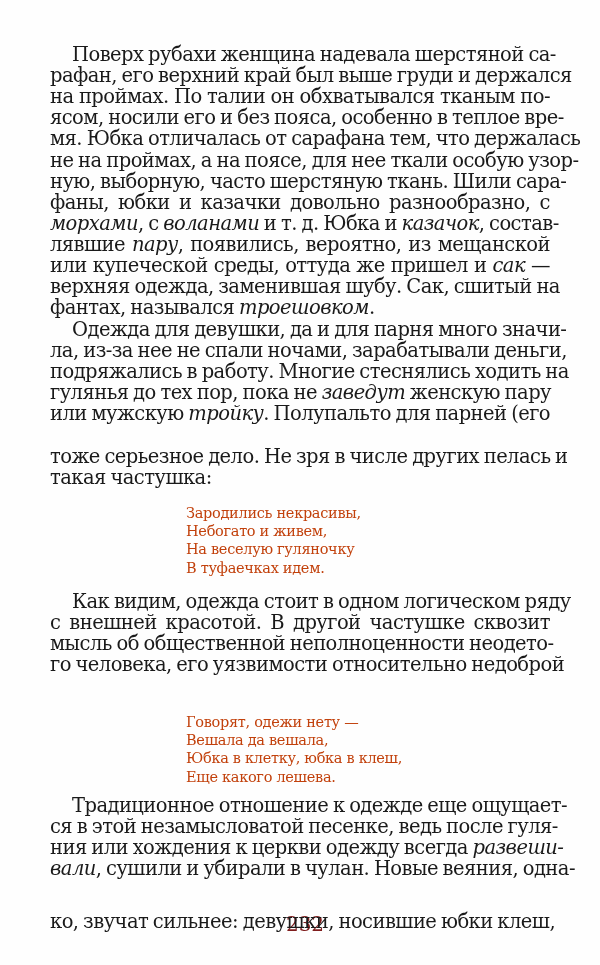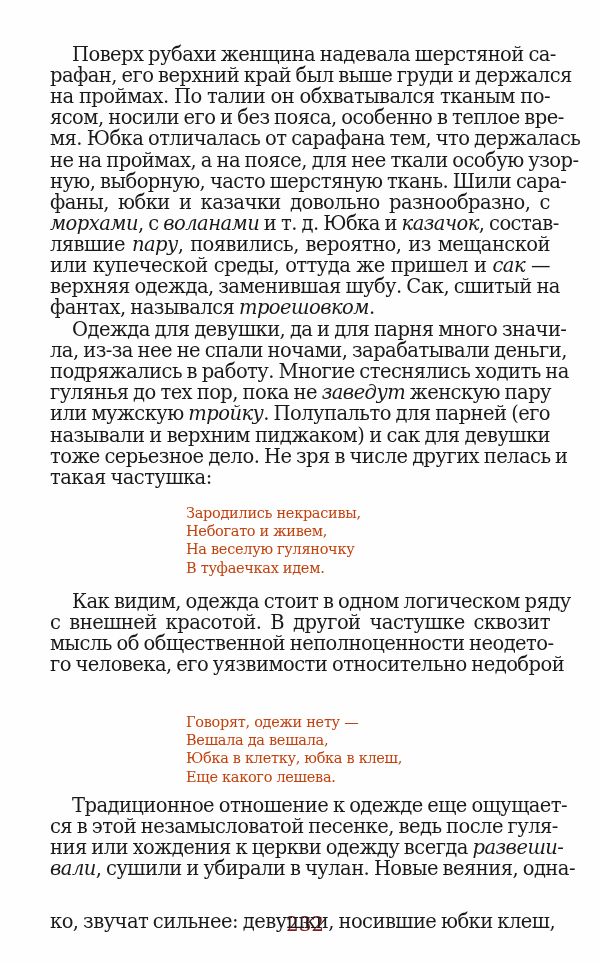--- a/index.html
+++ b/index.html
@@ -44,21 +44,20 @@
     <div class="line" style="top: 213.8px;"><i>морхами</i><span>, с </span><i>воланами</i><span> и т. д. Юбка и </span><i>казачок</i><span>, состав-</span></div>
     <div class="line" style="top: 234.9px;"><span>лявшие </span><i>пару</i><span>, появились, вероятно, из мещанской</span></div>
     <div class="line" style="top: 256px;"><span>или купеческой среды, оттуда же пришел и </span><i>сак</i><span> —</span></div>
     <div class="line" style="top: 277.1px;"><span>верхняя одежда, заменившая шубу. Сак, сшитый на</span></div>
     <div class="line last" style="top: 298.2px;"><span>фантах, назывался </span><i>троешовком</i><span>.</span></div>
     <div class="line indent" style="top: 320px;"><span>Одежда для девушки, да и для парня много значи-</span></div>
     <div class="line" style="top: 341.1px;"><span>ла, из-за нее не спали ночами, зарабатывали деньги,</span></div>
     <div class="line" style="top: 362.2px;"><span>подряжались в работу. Многие стеснялись ходить на</span></div>
     <div class="line" style="top: 383.3px;"><span>гулянья до тех пор, пока не </span><i>заведут</i><span> женскую пару</span></div>
     <div class="line" style="top: 404.4px;"><span>или мужскую </span><i>тройку</i><span>. Полупальто для парней (его</span></div>
-    <div class="line" style="top: 425.5px;"><span>называли и верхним пиджаком) и сак для девушки</span></div>
     <div class="line" style="top: 446.6px;"><span>тоже серьезное дело. Не зря в числе других пелась и</span></div>
     <div class="line last" style="top: 467.7px;"><span>такая частушка:</span></div>
     <div class="verse" style="top: 506px;">Зародились некрасивы,</div>
     <div class="verse" style="top: 524.2px;">Небогато и живем,</div>
     <div class="verse" style="top: 542.4px;">На веселую гуляночку</div>
     <div class="verse" style="top: 560.6px;">В туфаечках идем.</div>
     <div class="line indent" style="top: 592px;"><span>Как видим, одежда стоит в одном логическом ряду</span></div>
     <div class="line" style="top: 613.1px;"><span>с внешней красотой. В другой частушке сквозит</span></div>
     <div class="line" style="top: 634.2px;"><span>мысль об общественной неполноценности неодето-</span></div>
     <div class="line" style="top: 655.3px;"><span>го человека, его уязвимости относительно недоброй</span></div>

